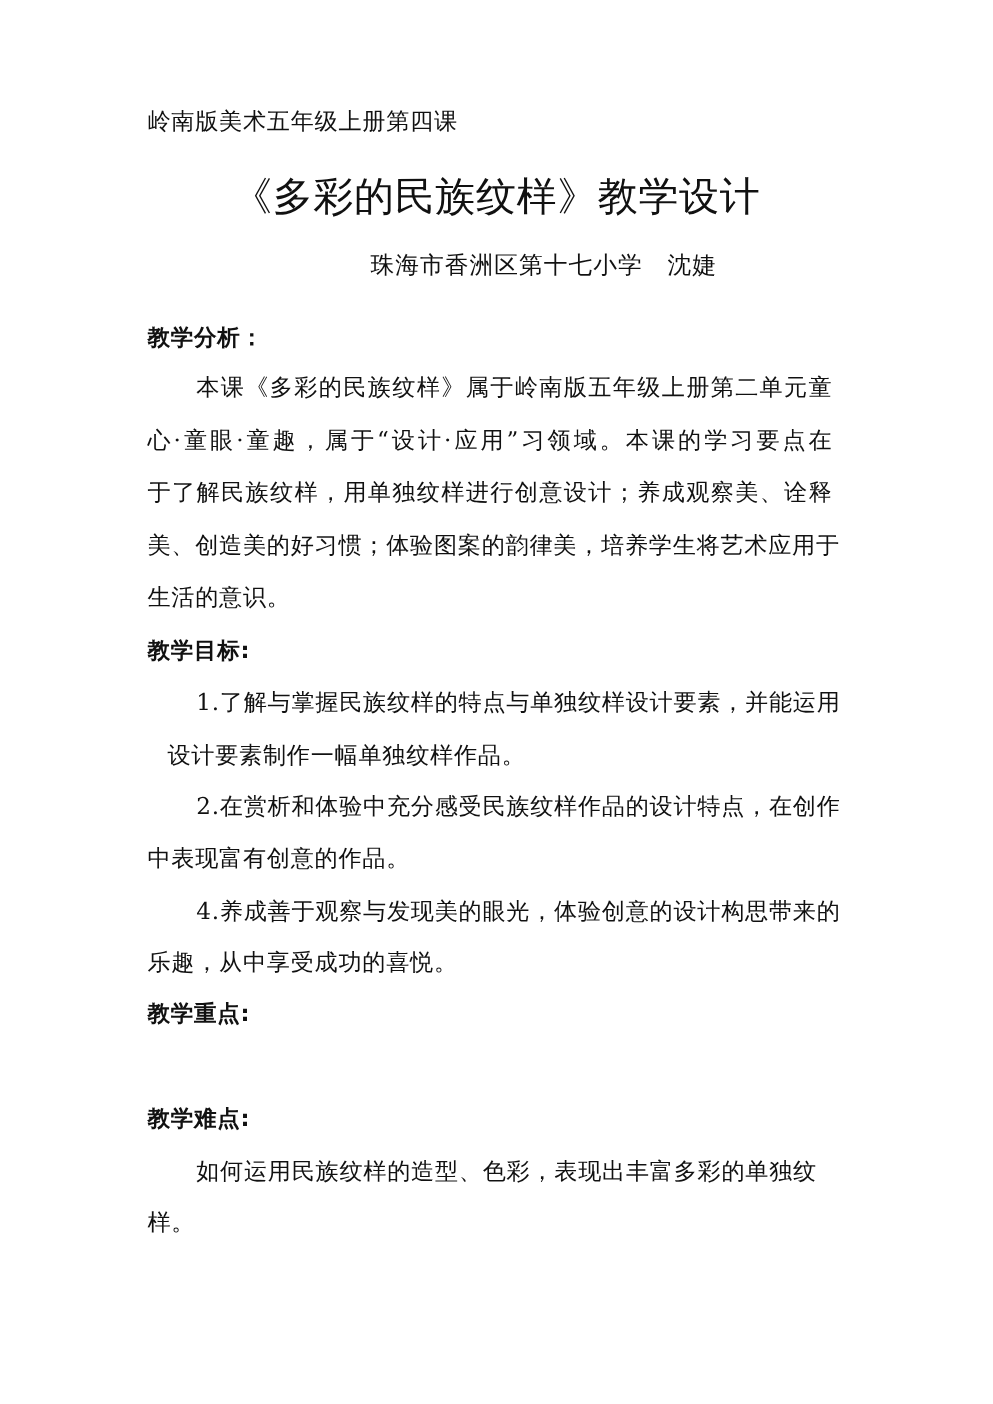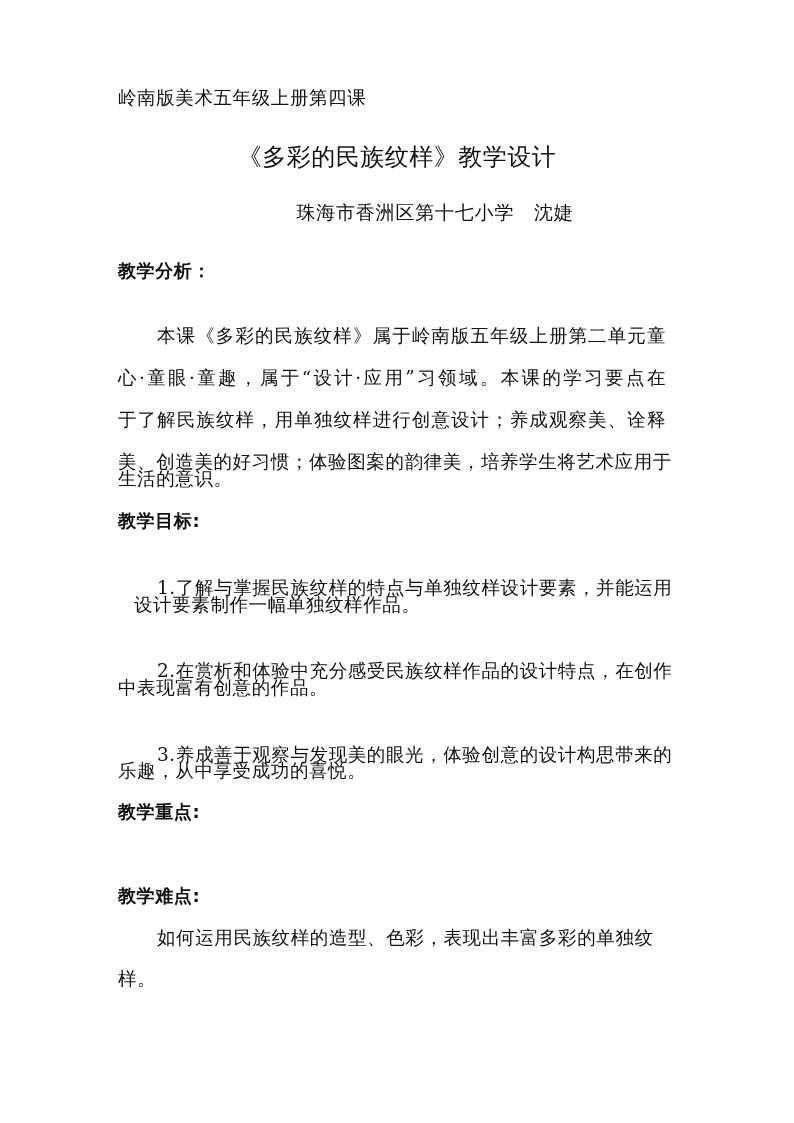--- a/index.html
+++ b/index.html
@@ -29,35 +29,34 @@
     white-space: nowrap;
     letter-spacing: 0.6px;
   }
   .indent { left: 157px; }
   .center {
     left: 0;
     width: 794px;
     text-align: center;
   }
   .title {
-    font-size: 24px;
+    font-size: 32px;
     line-height: 30px;
     letter-spacing: 0.5px;
   }
   .author { font-size: 19px; letter-spacing: 0.8px; margin-left: 38px; }
   .heading {
     font-weight: bold;
     font-family: "DejaVu Sans", "Liberation Sans", sans-serif;
     font-size: 18px;
   }
   .just {
     width: 548px;
     text-align: justify;
     text-align-last: justify;
-    margin-top: 25px;
   }
   .just.indent { width: 509px; }
 </style>
 </head>
 <body>
 
 <div class="page">
 
   <div class="line" style="top:86px;">岭南版美术五年级上册第四课</div>
 
@@ -70,21 +69,21 @@
   <div class="line just" style="top:341px;">心·童眼·童趣，属于“设计·应用”习领域。本课的学习要点在</div>
   <div class="line just" style="top:383px;">于了解民族纹样，用单独纹样进行创意设计；养成观察美、诠释</div>
   <div class="line just" style="top:425px;">美、创造美的好习惯；体验图案的韵律美，培养学生将艺术应用于</div>
   <div class="line" style="top:467px;">生活的意识。</div>
 
   <div class="line heading" style="top:509px;">教学目标:</div>
   <div class="line indent just" style="top:551px;">1.了解与掌握民族纹样的特点与单独纹样设计要素，并能运用</div>
   <div class="line" style="top:593px;margin-left:16px;">设计要素制作一幅单独纹样作品。</div>
   <div class="line indent just" style="top:634px;">2.在赏析和体验中充分感受民族纹样作品的设计特点，在创作</div>
   <div class="line" style="top:676px;">中表现富有创意的作品。</div>
-  <div class="line indent just" style="top:718px;">3.养成善于观察与发现美的眼光，体验创意的设计构思带来的</div>
+  <div class="line indent just" style="top:718px;">4.养成善于观察与发现美的眼光，体验创意的设计构思带来的</div>
   <div class="line" style="top:759px;">乐趣，从中享受成功的喜悦。</div>
 
   <div class="line heading" style="top:800px;">教学重点:</div>
 
   <div class="line heading" style="top:884px;">教学难点:</div>
   <div class="line indent" style="top:926px;">如何运用民族纹样的造型、色彩，表现出丰富多彩的单独纹</div>
   <div class="line" style="top:967px;">样。</div>
 
 </div>
 

